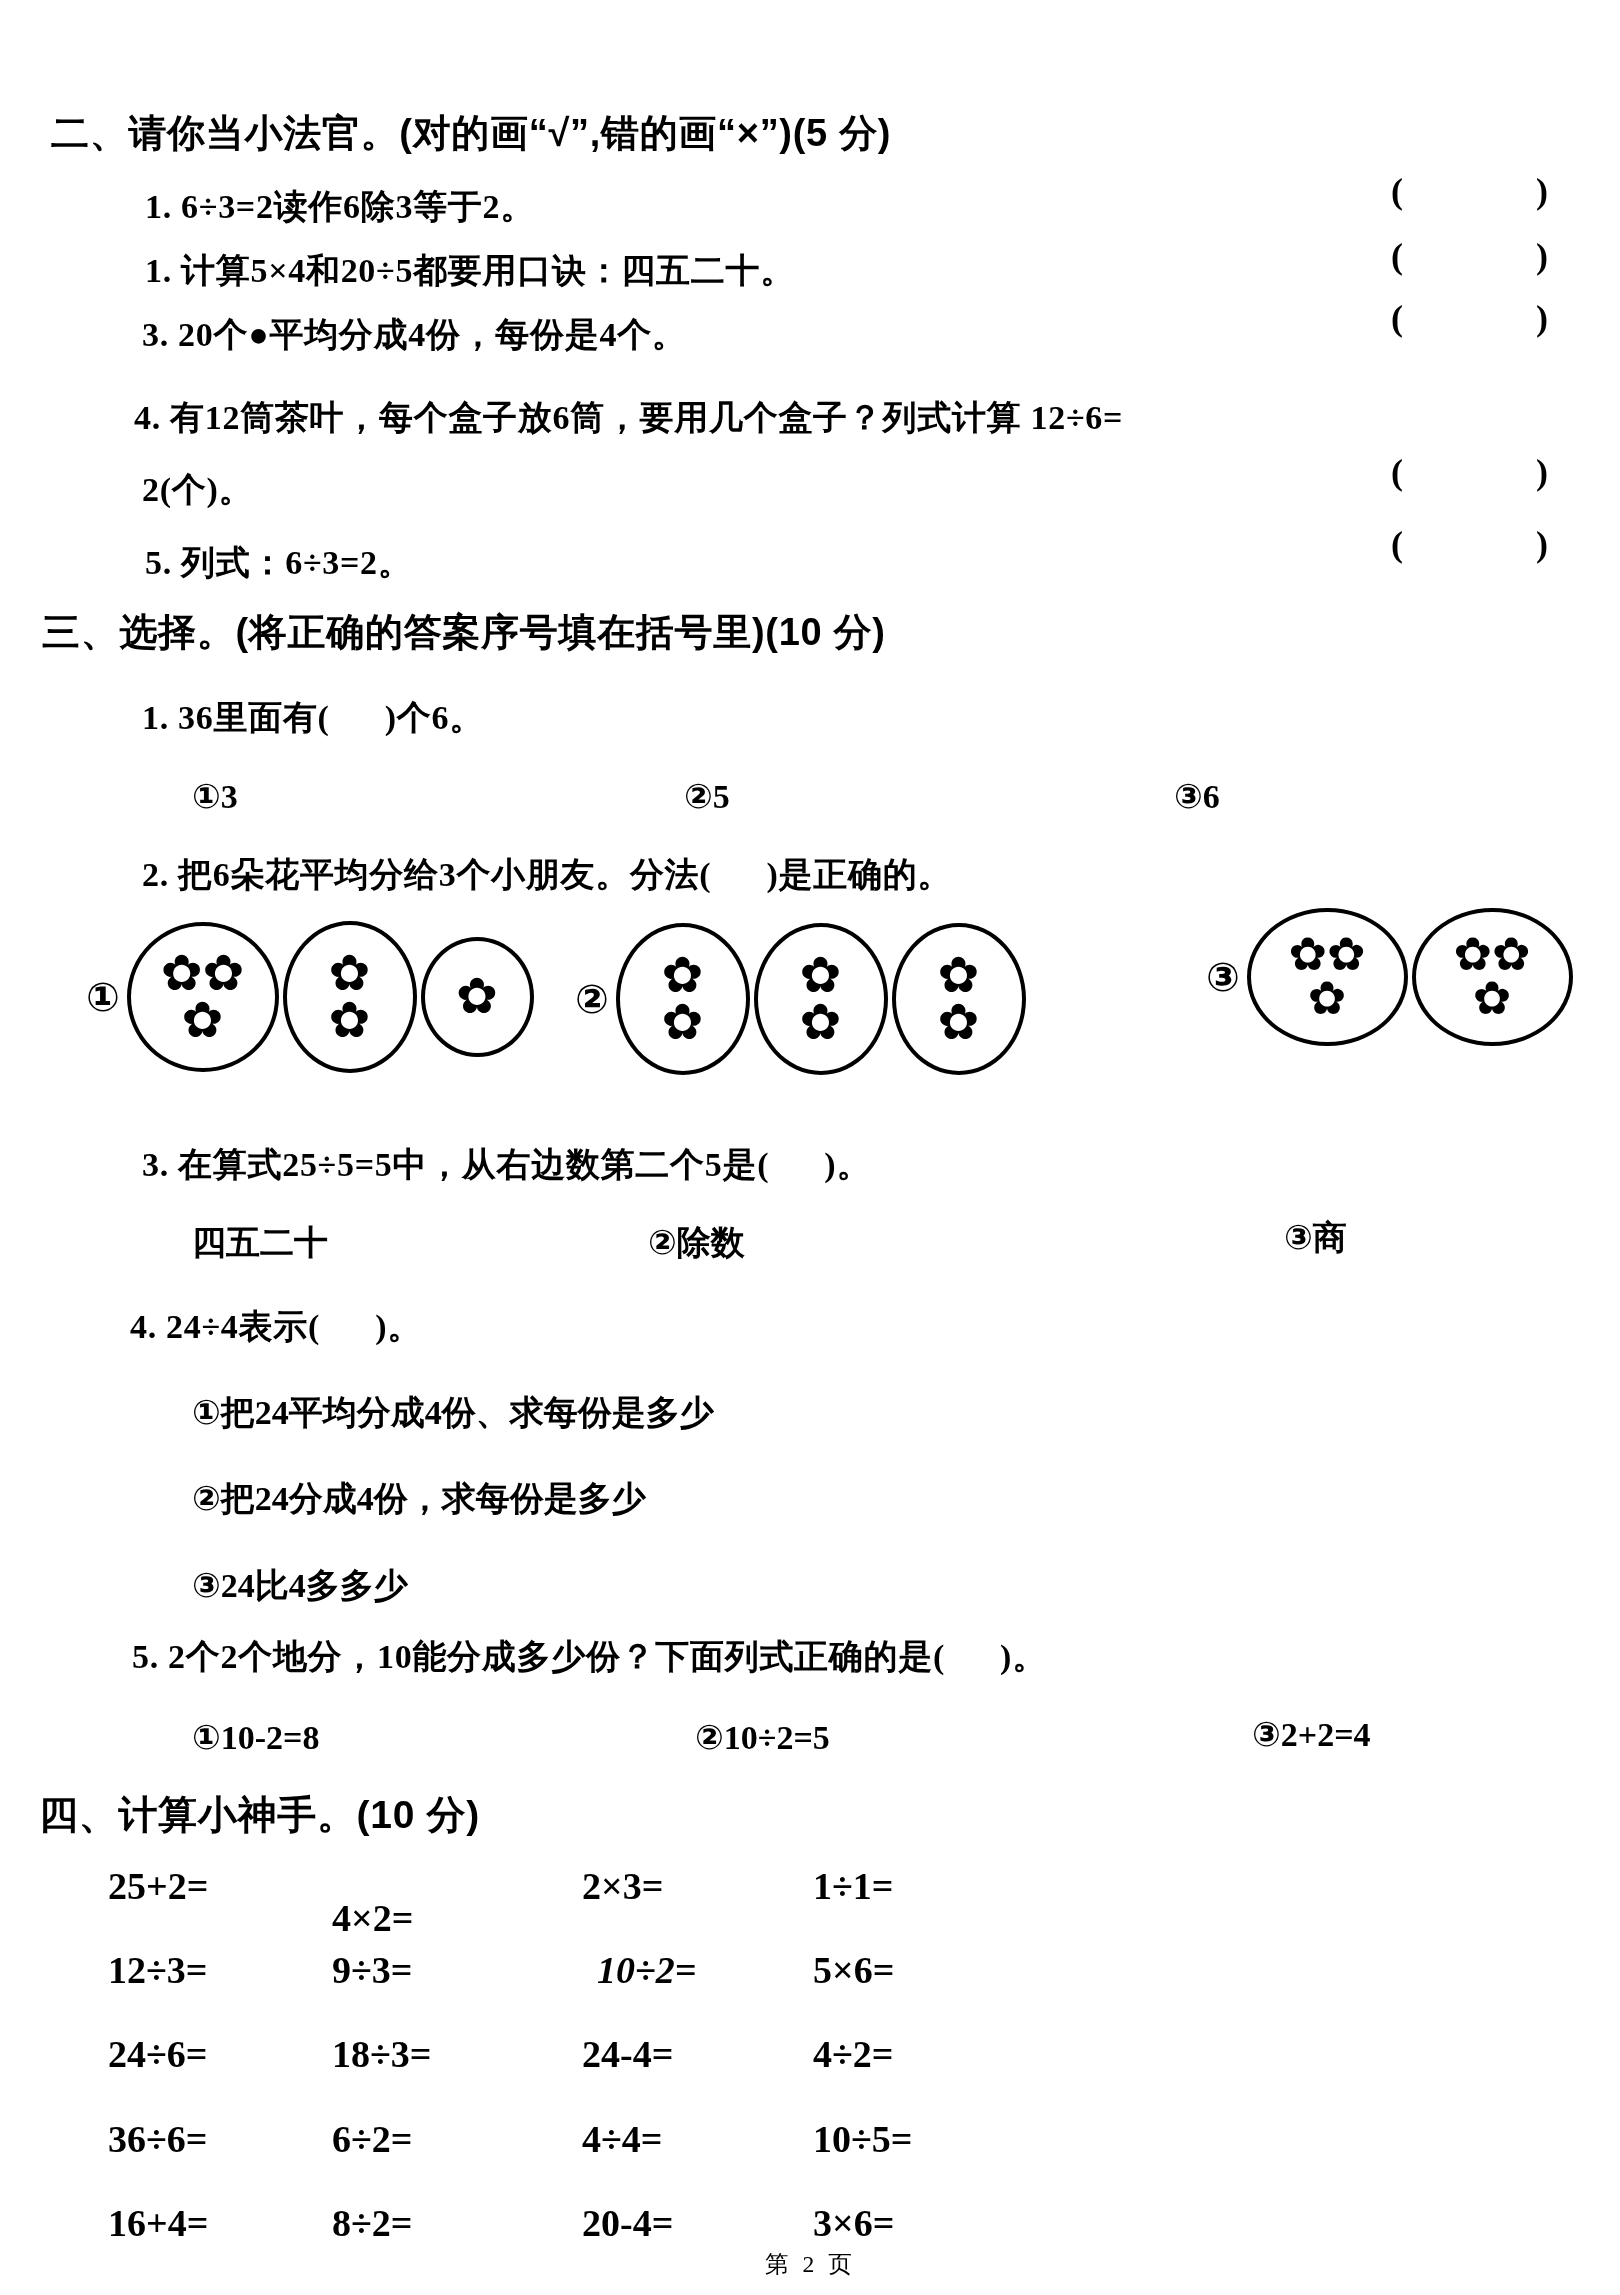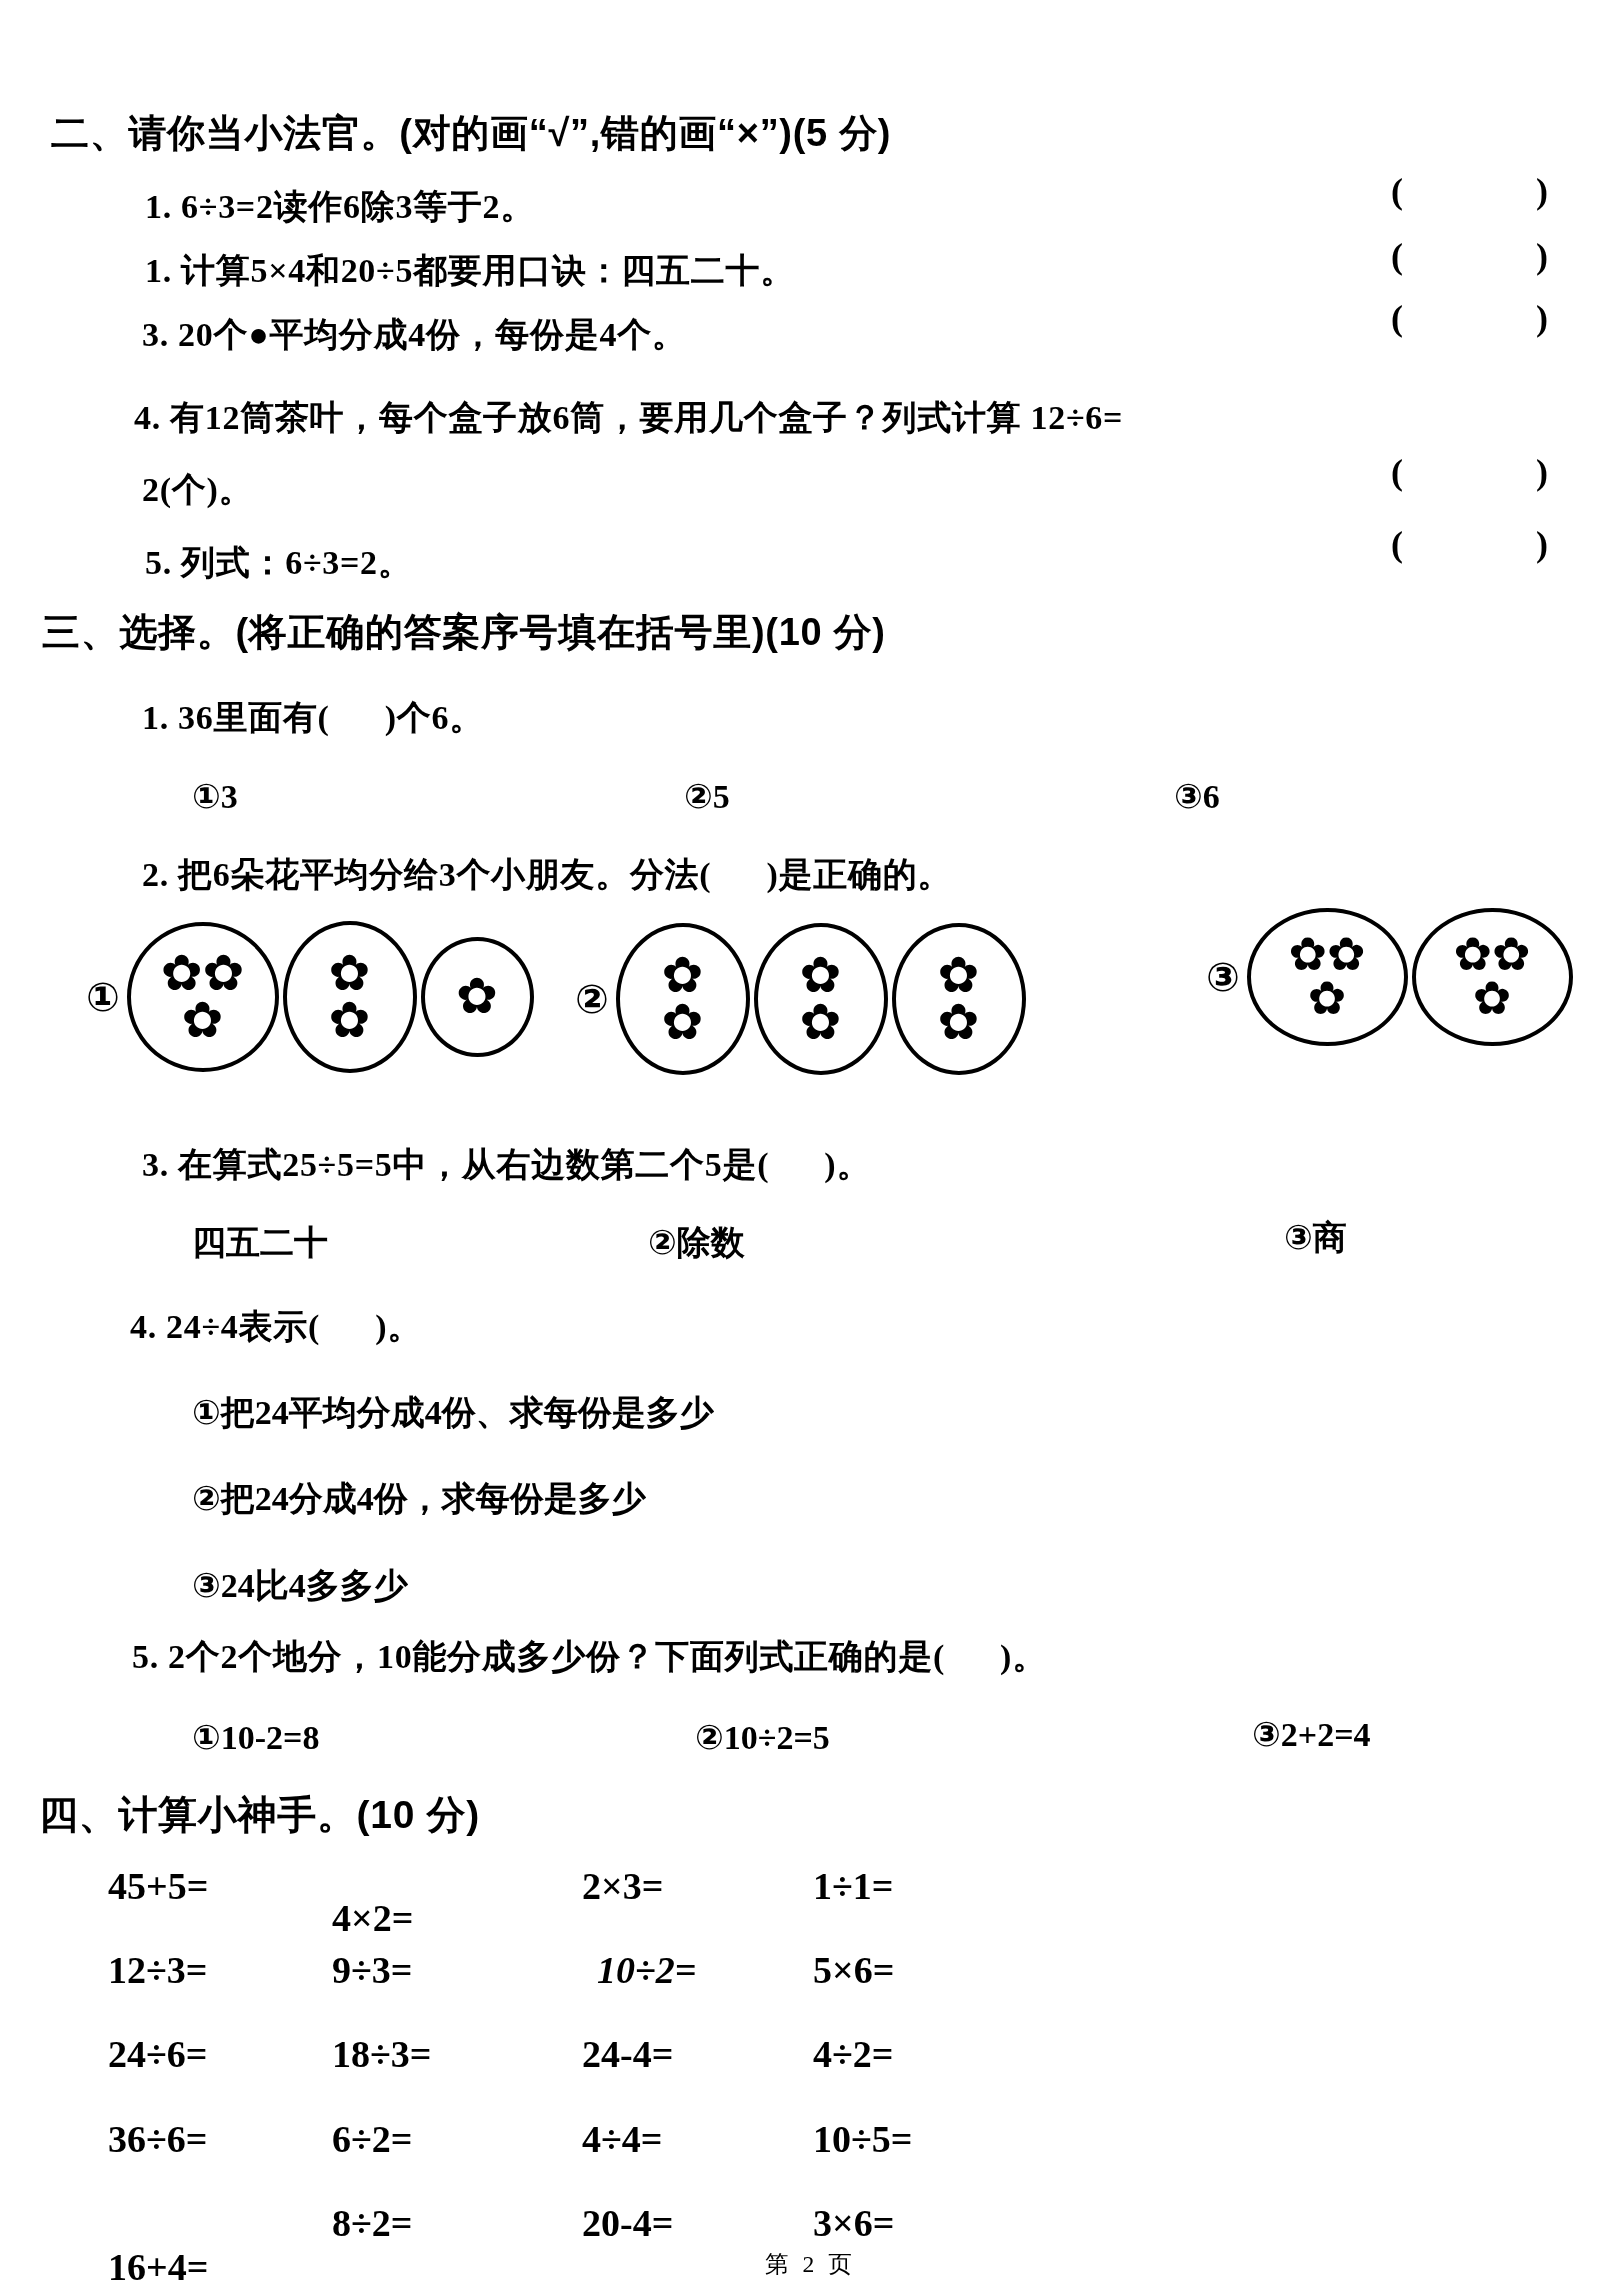--- a/index.html
+++ b/index.html
@@ -147,41 +147,41 @@
   <div class="abs opt" style="left:192px; top:1476px;">②把24分成4份，求每份是多少</div>
   <div class="abs opt" style="left:192px; top:1563px;">③24比4多多少</div>
 
   <div class="abs item" style="left:132px; top:1634px;">5. 2个2个地分，10能分成多少份？下面列式正确的是(      )。</div>
   <div class="abs opt" style="left:192px; top:1717px;">①10-2=8</div>
   <div class="abs opt" style="left:695px; top:1717px;">②10÷2=5</div>
   <div class="abs opt" style="left:1252px; top:1714px;">③2+2=4</div>
 
   <div class="abs sec-title" style="left:39px; top:1788px; font-size:39px;">四、计算小神手。(10 分)</div>
 
-  <div class="abs calc" style="left:108px;  top:1864px;">45+5=</div>
+  <div class="abs calc" style="left:108px;  top:1864px;">25+2=</div>
   <div class="abs calc" style="left:332px;  top:1864px;margin-top:32px;">4×2=</div>
   <div class="abs calc" style="left:582px;  top:1864px;">2×3=</div>
   <div class="abs calc" style="left:813px; top:1864px;">1÷1=</div>
 
   <div class="abs calc" style="left:108px;  top:1948px;">12÷3=</div>
   <div class="abs calc" style="left:332px;  top:1948px;">9÷3=</div>
   <div class="abs calc" style="left:597px;  top:1948px;font-style:italic;">10÷2=</div>
   <div class="abs calc" style="left:813px; top:1948px;">5×6=</div>
 
   <div class="abs calc" style="left:108px;  top:2032px;">24÷6=</div>
   <div class="abs calc" style="left:332px;  top:2032px;">18÷3=</div>
   <div class="abs calc" style="left:582px;  top:2032px;">24-4=</div>
   <div class="abs calc" style="left:813px; top:2032px;">4÷2=</div>
 
   <div class="abs calc" style="left:108px;  top:2117px;">36÷6=</div>
   <div class="abs calc" style="left:332px;  top:2117px;">6÷2=</div>
   <div class="abs calc" style="left:582px;  top:2117px;">4÷4=</div>
   <div class="abs calc" style="left:813px; top:2117px;">10÷5=</div>
 
-  <div class="abs calc" style="left:108px;  top:2201px;margin-top:44px;">16+4=</div>
+  <div class="abs calc" style="left:108px;  top:2201px;">16+4=</div>
   <div class="abs calc" style="left:332px;  top:2201px;">8÷2=</div>
   <div class="abs calc" style="left:582px;  top:2201px;">20-4=</div>
   <div class="abs calc" style="left:813px; top:2201px;">3×6=</div>
 
   <div class="footer" style="top:2248px;">第 2 页</div>
 
 </div>
 
 
 </body></html>

